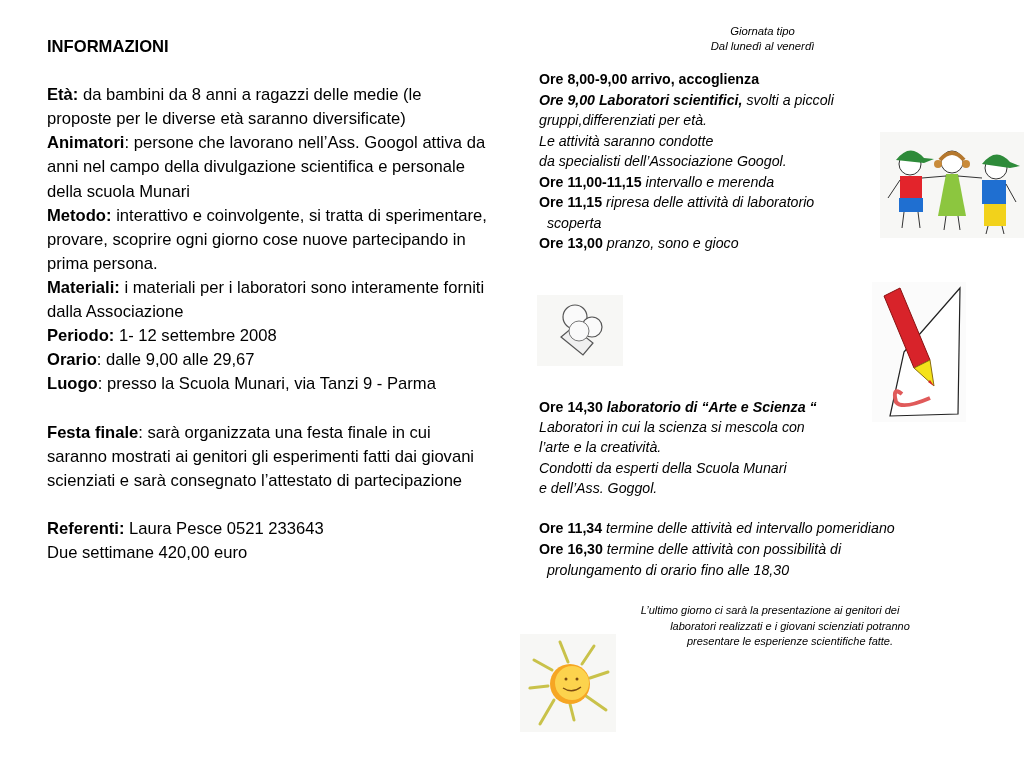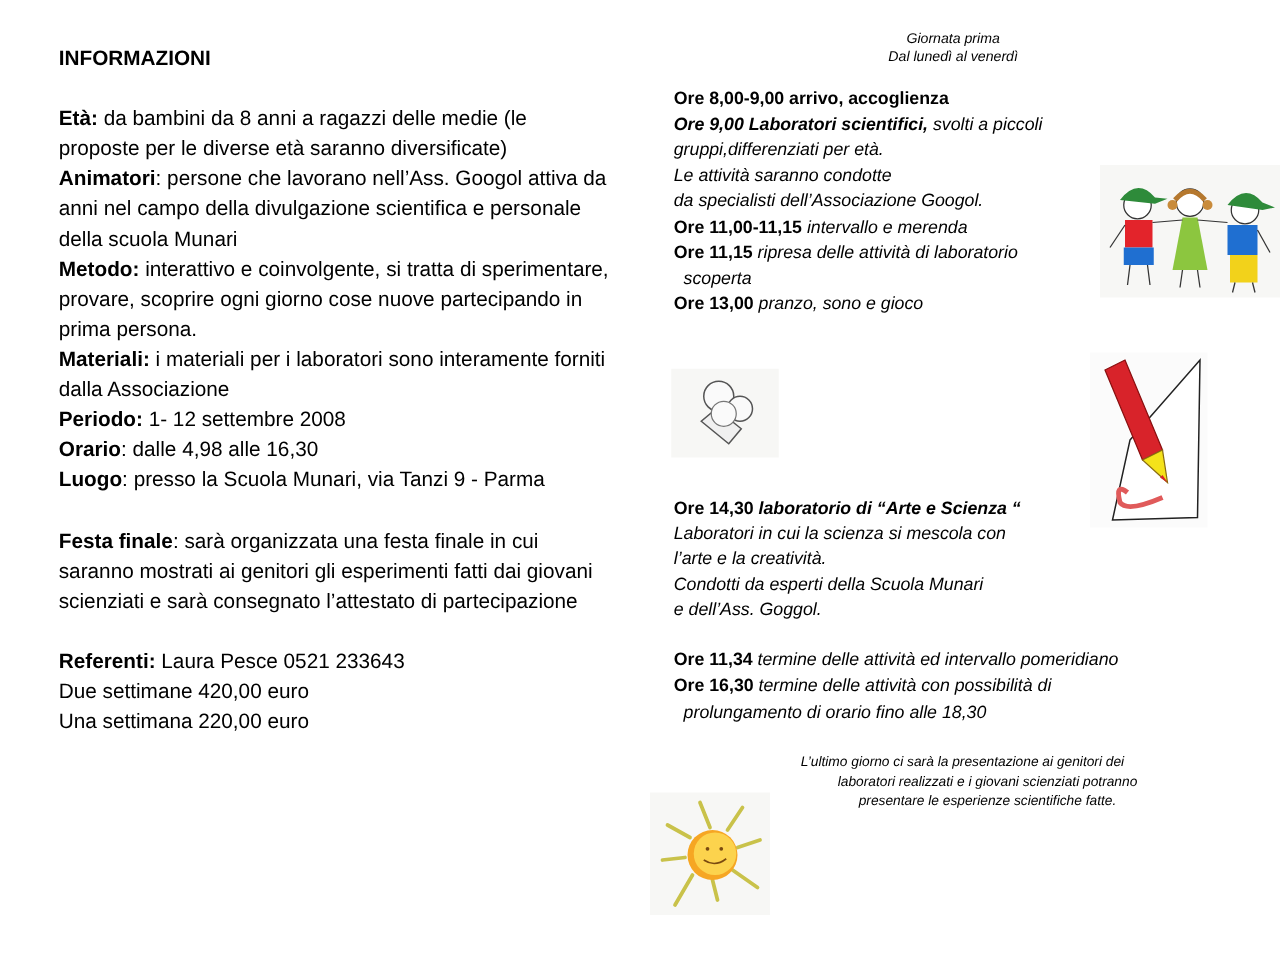--- a/index.html
+++ b/index.html
@@ -41,32 +41,31 @@
 <body>
 
 <div class="left">
   <div class="title">INFORMAZIONI</div>
   <div class="gap"></div>
   <div><b>Età:</b><span> da bambini da 8 anni a ragazzi delle medie (le proposte per le diverse età saranno diversificate)</span></div>
   <div><b>Animatori</b><span>: persone che lavorano nell’Ass. Googol attiva da anni nel campo della divulgazione scientifica e personale della scuola Munari</span></div>
   <div><b>Metodo:</b><span> interattivo e coinvolgente, si tratta di sperimentare, provare, scoprire ogni giorno cose nuove partecipando in prima persona.</span></div>
   <div><b>Materiali:</b><span> i materiali per i laboratori sono interamente forniti dalla Associazione</span></div>
   <div><b>Periodo:</b><span> 1- 12 settembre 2008</span></div>
-  <div><b>Orario</b><span>: dalle 4,98 alle 16,30</span></div>
+  <div><b>Orario</b><span>: dalle 9,00 alle 29,67</span></div>
   <div><b>Luogo</b><span>: presso la Scuola Munari, via Tanzi 9 - Parma</span></div>
   <div class="gap"></div>
   <div><b>Festa finale</b><span>: sarà organizzata una festa finale in cui saranno mostrati ai genitori gli esperimenti fatti dai giovani scienziati e sarà consegnato l’attestato di partecipazione</span></div>
   <div class="gap"></div>
   <div><b>Referenti:</b><span> Laura Pesce 0521 233643</span></div>
   <div>Due settimane 420,00 euro</div>
-  <div>Una settimana 220,00 euro</div>
 </div>
 
 <div class="right-head">
-  <div>Giornata prima</div>
+  <div>Giornata tipo</div>
   <div>Dal lunedì al venerdì</div>
 </div>
 
 <div class="sched">
   <div class="line"><b>Ore 8,00-9,00 arrivo, accoglienza</b></div>
   <div class="line"><b><i>Ore 9,00 Laboratori scientifici,</i></b><i> svolti a piccoli</i></div>
   <div class="line"><i>gruppi,differenziati per età.</i></div>
   <div class="line"><i>Le attività saranno condotte</i></div>
   <div class="line"><i>da specialisti dell’Associazione Googol.</i></div>
   <div class="line"><b>Ore 11,00-11,15</b><i> intervallo e merenda</i></div>

